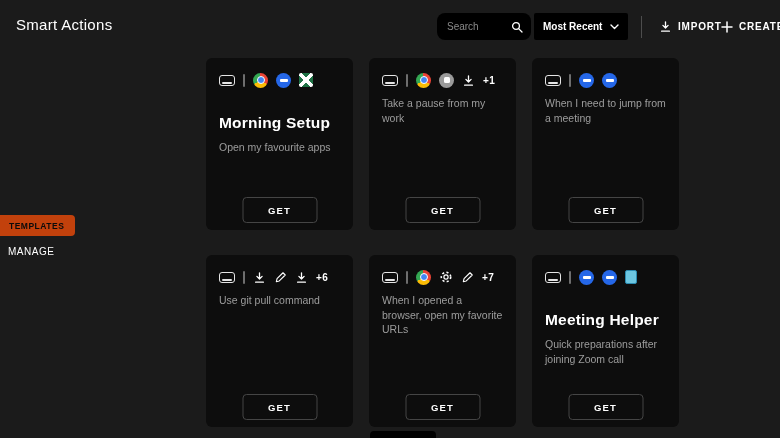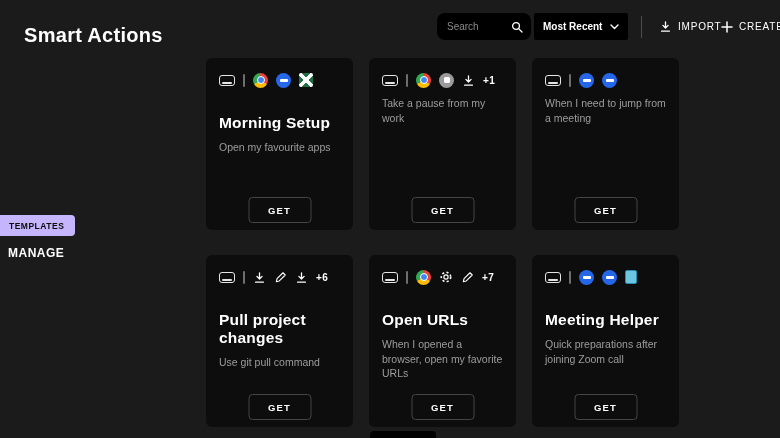--- a/index.html
+++ b/index.html
@@ -3,50 +3,50 @@
 <meta charset="utf-8">
 <style>
   html,body{margin:0;padding:0}
   body{
     width:780px;height:438px;position:relative;overflow:hidden;
     background:#1b1b1b;color:#fff;
     font-family:"Liberation Sans","DejaVu Sans",sans-serif;
     -webkit-font-smoothing:antialiased;
   }
   
-  .page-title{position:absolute;left:8px;top:8px;margin:16px;font-size:20px;font-weight:bold;letter-spacing:.3px}
+  .page-title{position:absolute;left:8px;top:8px;margin:8px;font-size:15px;font-weight:normal;letter-spacing:.3px}
   .search-box{position:absolute;left:437px;top:13px;width:94px;height:27px;background:#000;border-radius:8px;
     display:flex;align-items:center;padding:0 8px;box-sizing:border-box}
   .search-box input{flex:1;min-width:0;background:transparent;border:none;outline:none;color:#ddd;
     font-size:10px;font-family:inherit}
   .search-box input::placeholder{color:#8a8a8a}
   .search-icon{display:flex;align-items:center}
   .sort-dropdown{position:absolute;left:534px;top:13px;width:94px;height:27px;background:#000;border-radius:2px;
     display:flex;align-items:center;justify-content:space-between;padding:0 9px;box-sizing:border-box;
     font-size:10px;font-weight:bold;cursor:pointer}
   .vdivider{position:absolute;left:641px;top:16px;width:1px;height:22px;background:#4d4d4d}
   .text-btn{position:absolute;top:13px;height:27px;display:flex;align-items:center;gap:6px;
-    background:none;border:none;color:#fff;font-size:10px;font-weight:normal;letter-spacing:.8px;
+    background:none;border:none;color:#fff;font-size:10px;font-weight:bold;letter-spacing:.8px;
     font-family:inherit;cursor:pointer;padding:0}
   .import-btn{left:659px}
   .create-btn{left:721px}
   
   .side-templates{position:absolute;left:0;top:215px;height:21px;display:inline-flex;align-items:center;
-    padding:0 11px 0 9px;background:#c4b5fd;color:#0b0b0b;font-size:8.5px;font-weight:bold;
+    padding:0 11px 0 9px;background:#c2410c;color:#0b0b0b;font-size:8.5px;font-weight:bold;
     letter-spacing:.5px;border-radius:0 4px 4px 0;cursor:pointer}
-  .side-manage{position:absolute;left:8px;top:246px;color:#fff;font-size:12px;font-weight:bold;
+  .side-manage{position:absolute;left:8px;top:246px;color:#fff;font-size:10px;font-weight:normal;
     letter-spacing:.5px;cursor:pointer}
   
   #cards-grid{position:absolute;left:206px;top:58px;width:473px;display:grid;
     grid-template-columns:repeat(3,147px);gap:25px 16px}
   .card{height:172px;background:#0d0d0d;border-radius:6px;padding:12px 13px;box-sizing:border-box;position:relative}
   .icon-row{display:flex;align-items:center;gap:8px;height:16px;margin-top:2px}
   .card-title{margin:26px 0 0;font-size:15.5px;font-weight:bold;line-height:1.15;letter-spacing:.2px}
   .card-desc{margin:8px 0 0;font-size:10.5px;color:#9d9d9d;line-height:1.4}
-  .get-btn{position:absolute;bottom:7px;left:50%;transform:translateX(-50%);width:63px;height:26px;
+  .get-btn{position:absolute;bottom:7px;left:50%;transform:translateX(-50%);width:75px;height:26px;
     background:transparent;border:1px solid #454545;border-radius:4px;color:#fff;font-weight:bold;
     font-size:9.5px;letter-spacing:1.2px;font-family:inherit;cursor:pointer}
   
   .icon{display:inline-flex;align-items:center;justify-content:center;flex:none}
   .keyboard-icon{width:16px;height:11px;border:1.5px solid #e5e5e5;border-radius:3px;position:relative;box-sizing:border-box}
   .keyboard-icon::after{content:"";position:absolute;left:2px;right:2px;bottom:1px;height:2px;background:#e5e5e5;border-radius:1px}
   .icon-divider{width:2px;height:13px;background:#6e6e6e;border-radius:1px;flex:none}
   .chrome-icon{width:15px;height:15px;border-radius:50%;position:relative;
     background:conic-gradient(#ea4335 0 33.3%,#fbbc05 33.3% 66.6%,#34a853 66.6% 100%)}
   .chrome-icon::after{content:"";position:absolute;inset:3.5px;border-radius:50%;background:#4285f4;
@@ -168,21 +168,20 @@
             <path d="M2.5 11.5l.8-3.2 6.4-6.4 2.4 2.4-6.4 6.4z" fill="none" stroke="#fff" stroke-width="1.2" stroke-linejoin="round"></path>
           </svg>
         </span>
         <span class="icon download-icon">
           <svg width="13" height="13" viewBox="0 0 14 14">
             <path d="M7 2v6.2M4.2 5.8L7 8.6l2.8-2.8M2.8 12h8.4" fill="none" stroke="#fff" stroke-width="1.4" stroke-linecap="round" stroke-linejoin="round"></path>
           </svg>
         </span>
         <span class="extra-count">+6</span>
       </div>
-      <h2 class="card-title">Pull project changes</h2>
       <p class="card-desc">Use git pull command</p>
       <button class="get-btn">GET</button>
     </article>
     <article class="card">
       <div class="icon-row">
         <span class="icon keyboard-icon"></span>
         <span class="icon-divider"></span>
         <span class="icon chrome-icon"></span>
         <span class="icon gear-icon">
           <svg width="14" height="14" viewBox="0 0 14 14">
@@ -192,21 +191,20 @@
             </g>
           </svg>
         </span>
         <span class="icon pencil-icon">
           <svg width="13" height="13" viewBox="0 0 14 14">
             <path d="M2.5 11.5l.8-3.2 6.4-6.4 2.4 2.4-6.4 6.4z" fill="none" stroke="#fff" stroke-width="1.2" stroke-linejoin="round"></path>
           </svg>
         </span>
         <span class="extra-count">+7</span>
       </div>
-      <h2 class="card-title">Open URLs</h2>
       <p class="card-desc">When I opened a browser, open my favorite URLs</p>
       <button class="get-btn">GET</button>
     </article>
     <article class="card">
       <div class="icon-row">
         <span class="icon keyboard-icon"></span>
         <span class="icon-divider"></span>
         <span class="icon blue-app-icon"></span>
         <span class="icon blue-app-icon"></span>
         <span class="icon teal-square-icon"></span>

